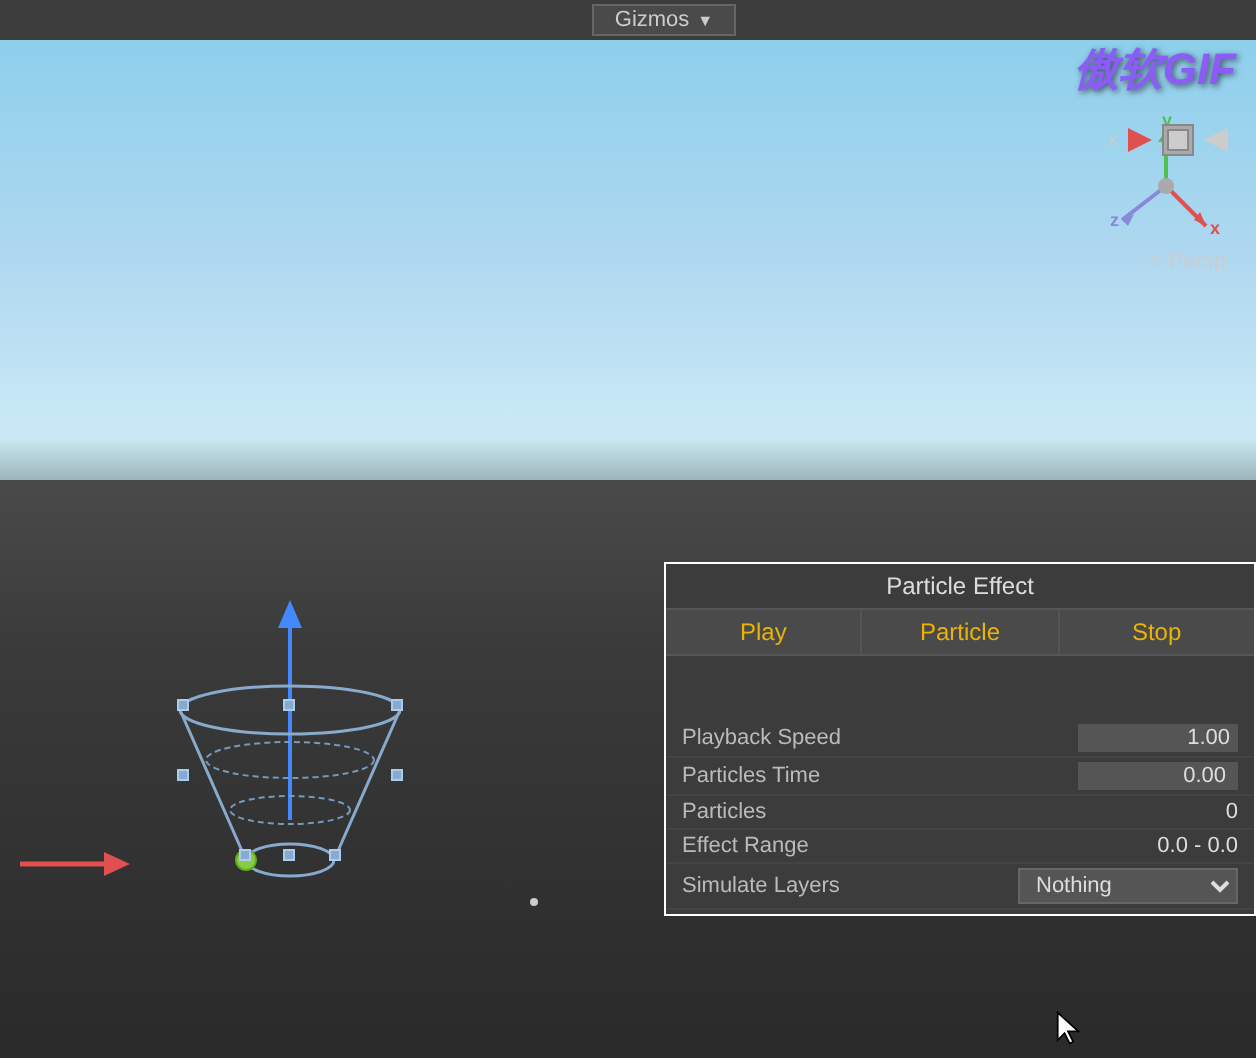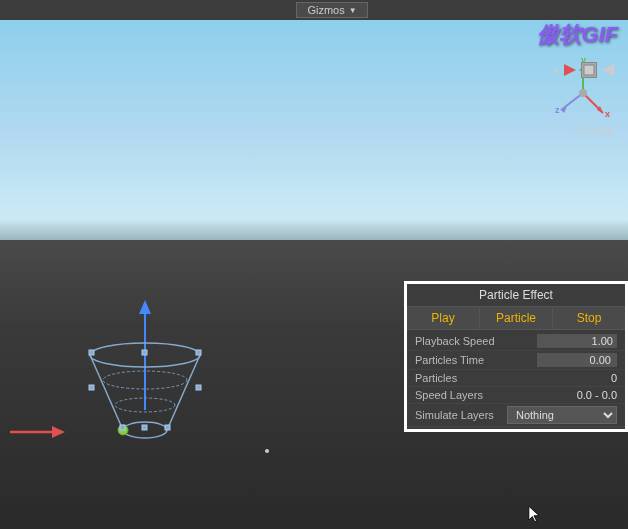--- a/index.html
+++ b/index.html
@@ -91,23 +91,23 @@
       height: 4px;
       background: #ccc;
       border-radius: 50%;
     }
 
     
     #particle-panel {
       position: absolute;
       top: 281px;
       right: 0;
-      width: 224px;
+      width: 296px;
       background: #3c3c3c;
-      border: 3px solid #ffffff;
+      border: 1px solid #ffffff;
       color: #ddd;
     }
 
     #panel-title {
       text-align: center;
       padding: 4px;
       font-size: 12px;
       color: #ddd;
       background: #3c3c3c;
     }
@@ -129,20 +129,21 @@
       border-right: 1px solid #555;
       cursor: pointer;
     }
 
     .panel-btn:last-child {
       border-right: none;
     }
 
     #panel-fields {
       padding: 2px 0;
+      margin-top: 30px;
     }
 
     .field-row {
       display: flex;
       align-items: center;
       padding: 2px 8px;
       border-bottom: 1px solid #444;
     }
 
     .field-label {
@@ -330,21 +331,21 @@
       <span class="field-label">Particles Time</span>
       <span class="field-value" style="background:#555;padding:1px 6px;cursor:text;">0.00</span>
     </div>
 
     <div class="field-row">
       <span class="field-label">Particles</span>
       <span class="field-value">0</span>
     </div>
 
     <div class="field-row">
-      <span class="field-label">Speed Layers</span>
+      <span class="field-label">Effect Range</span>
       <span class="field-value">0.0 - 0.0</span>
     </div>
 
     <div class="field-row">
       <span class="field-label">Simulate Layers</span>
       <select class="field-dropdown">
         <option>Nothing</option>
         <option>Everything</option>
       </select>
     </div>

